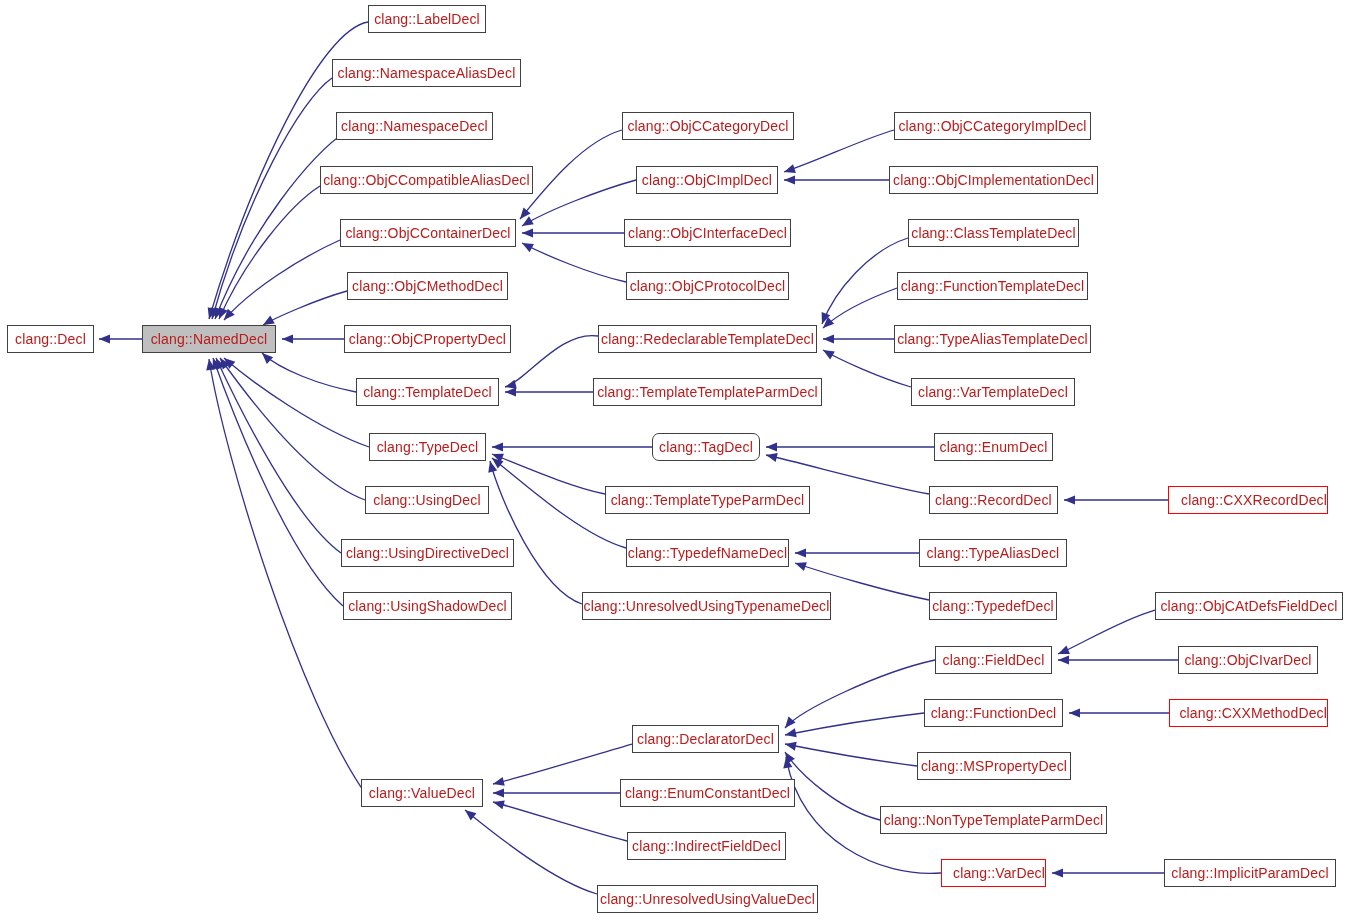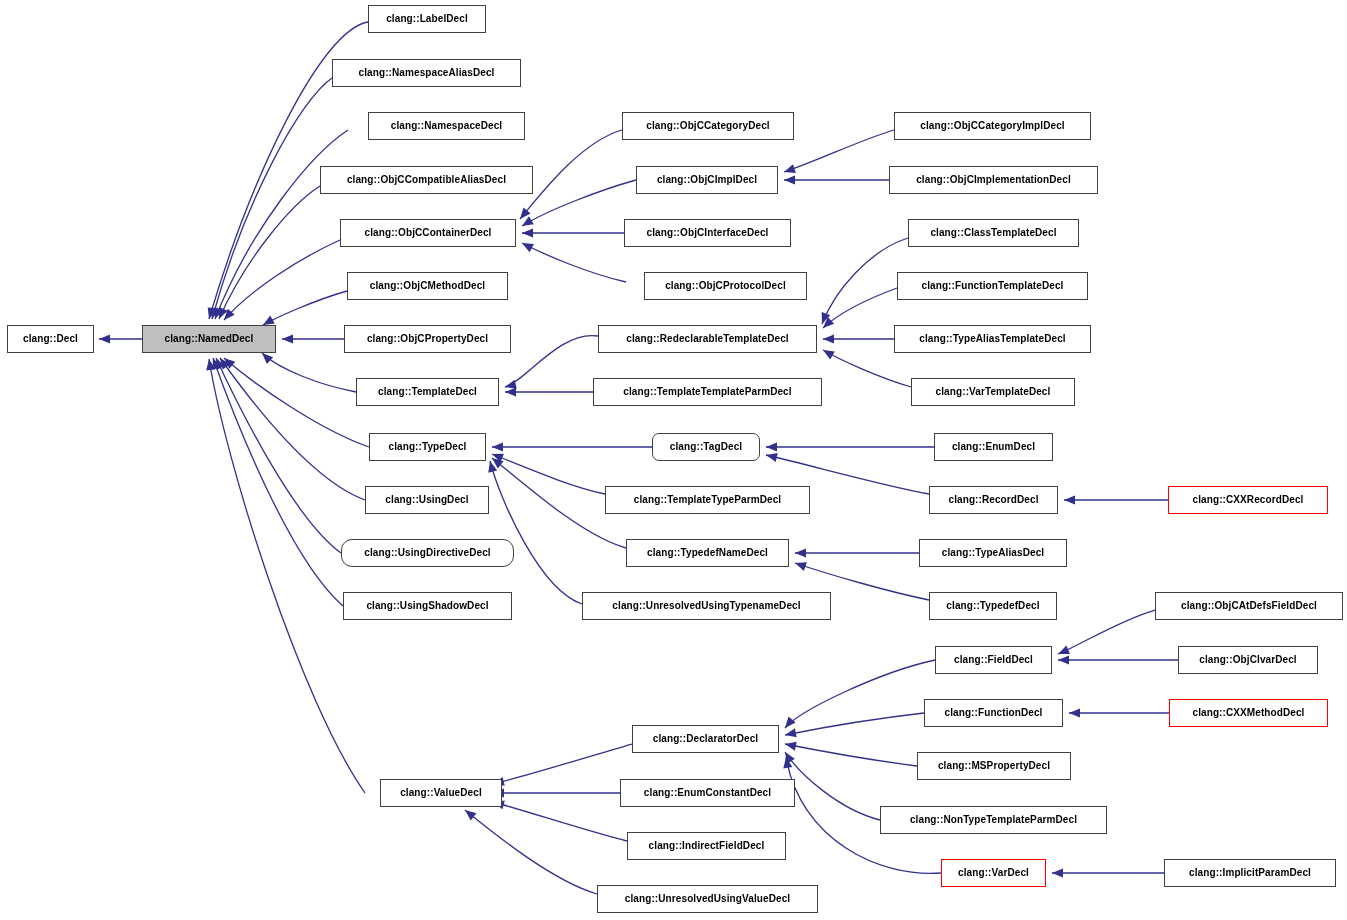--- a/index.html
+++ b/index.html
@@ -22,38 +22,38 @@
     top: 0;
     width: 1347px;
     height: 920px;
     pointer-events: none;
   }
   .node {
     position: absolute;
     box-sizing: border-box;
     border: 1px solid #404040;
     background: #ffffff;
-    color: #000000;
-    font-size: 10px;
+    color: #b91c1c;
+    font-size: 14px;
     line-height: 1;
     display: flex;
     align-items: center;
     justify-content: center;
     white-space: nowrap;
     letter-spacing: 0.01em;
     z-index: 3;
-    font-weight: bold;
   }
   .node.root {
     background: #bfbfbf;
     border-color: #404040;
   }
   .node.alert {
     border-color: #ff0000;
     border-width: 1px;
+    justify-content: flex-end;
   }
 </style>
 </head>
 <body>
 
 <div id="canvas">
   <svg id="edges" viewBox="0 0 1347 920" width="1347" height="920" xmlns="http://www.w3.org/2000/svg">
       <path d="M 142,339 L 99,339" fill="none" stroke="#31318c" stroke-width="1.3"></path>
       <polygon points="99,339 110,334.4 110,343.6" fill="#31318c"></polygon>
       <path d="M 368,22 C 320,30 250,180 209,319" fill="none" stroke="#31318c" stroke-width="1.3"></path>
@@ -156,21 +156,21 @@
     </div>
     <div class="node root" style="left: 142px; top: 325px; width: 134px; height: 28px;">
       <span>clang::NamedDecl</span>
     </div>
     <div class="node" style="left: 368px; top: 5px; width: 118px; height: 28px;">
       <span>clang::LabelDecl</span>
     </div>
     <div class="node" style="left: 332px; top: 59px; width: 189px; height: 28px;">
       <span>clang::NamespaceAliasDecl</span>
     </div>
-    <div class="node" style="left: 368px; top: 112px; width: 157px; height: 28px;">
+    <div class="node" style="left: 336px; top: 112px; width: 157px; height: 28px;">
       <span>clang::NamespaceDecl</span>
     </div>
     <div class="node" style="left: 320px; top: 166px; width: 213px; height: 28px;">
       <span>clang::ObjCCompatibleAliasDecl</span>
     </div>
     <div class="node" style="left: 340px; top: 219px; width: 176px; height: 28px;">
       <span>clang::ObjCContainerDecl</span>
     </div>
     <div class="node" style="left: 347px; top: 272px; width: 161px; height: 28px;">
       <span>clang::ObjCMethodDecl</span>
@@ -180,39 +180,39 @@
     </div>
     <div class="node" style="left: 356px; top: 378px; width: 143px; height: 28px;">
       <span>clang::TemplateDecl</span>
     </div>
     <div class="node" style="left: 369px; top: 433px; width: 117px; height: 28px; align-items: center;">
       <span>clang::TypeDecl</span>
     </div>
     <div class="node" style="left: 365px; top: 486px; width: 124px; height: 28px;">
       <span>clang::UsingDecl</span>
     </div>
-    <div class="node" style="left: 341px; top: 539px; width: 173px; height: 28px; border-radius: 11px;">
+    <div class="node" style="left: 341px; top: 539px; width: 173px; height: 28px;">
       <span>clang::UsingDirectiveDecl</span>
     </div>
     <div class="node" style="left: 343px; top: 592px; width: 169px; height: 28px;">
       <span>clang::UsingShadowDecl</span>
     </div>
-    <div class="node" style="left: 380px; top: 779px; width: 122px; height: 28px;">
+    <div class="node" style="left: 361px; top: 779px; width: 122px; height: 28px;">
       <span>clang::ValueDecl</span>
     </div>
     <div class="node" style="left: 622px; top: 112px; width: 172px; height: 28px;">
       <span>clang::ObjCCategoryDecl</span>
     </div>
     <div class="node" style="left: 636px; top: 166px; width: 142px; height: 28px;">
       <span>clang::ObjCImplDecl</span>
     </div>
     <div class="node" style="left: 624px; top: 219px; width: 167px; height: 28px;">
       <span>clang::ObjCInterfaceDecl</span>
     </div>
-    <div class="node" style="left: 626px; top: 272px; width: 163px; height: 28px; margin-left: 18px;">
+    <div class="node" style="left: 626px; top: 272px; width: 163px; height: 28px;">
       <span>clang::ObjCProtocolDecl</span>
     </div>
     <div class="node" style="left: 598px; top: 325px; width: 219px; height: 28px;">
       <span>clang::RedeclarableTemplateDecl</span>
     </div>
     <div class="node" style="left: 593px; top: 378px; width: 229px; height: 28px;">
       <span>clang::TemplateTemplateParmDecl</span>
     </div>
     <div class="node" style="left: 652px; top: 433px; width: 108px; height: 28px; border-radius: 7px;">
       <span>clang::TagDecl</span>

